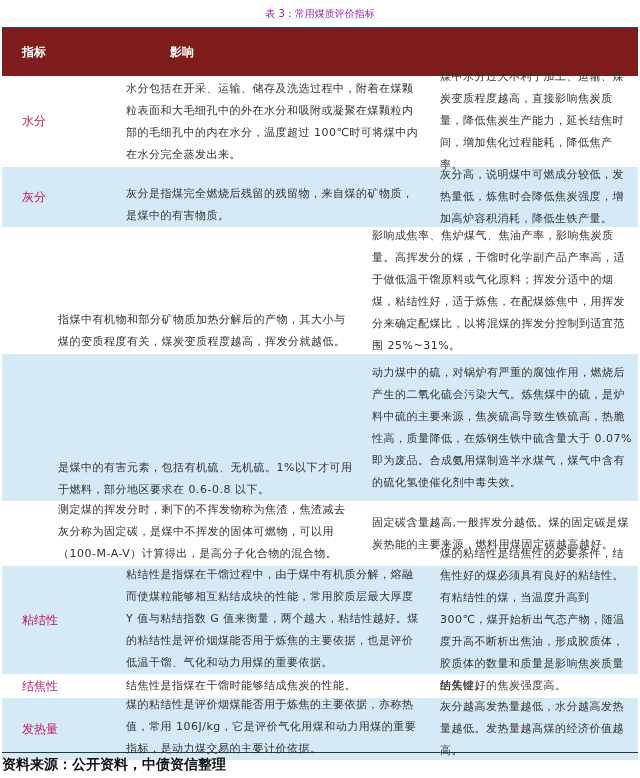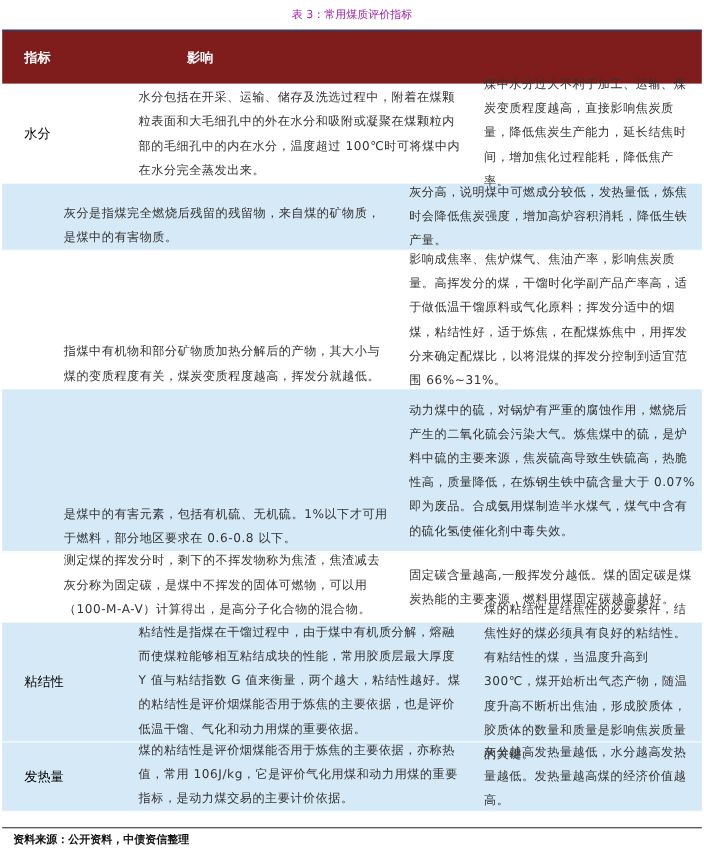--- a/index.html
+++ b/index.html
@@ -25,38 +25,38 @@
   .hdr .c2 { width: 310px; padding-left: 103px; box-sizing: border-box; }
   .hdr .c3 { flex: 1; padding-left: 100px; box-sizing: border-box; }
   .row {
     display: flex; align-items: stretch;
     font-size: 11px; line-height: 22px; color: #333;
     border-bottom: 1px solid #ffffff;
   }
   .row.alt { background: #d6e9f7; }
   .row .c1 {
     width: 68px; display: flex; align-items: center;
-    padding-left: 20px; box-sizing: border-box; color: #000000;
+    padding-left: 20px; box-sizing: border-box; color: #be185d;
     font-size: 12px;
   }
   .row .c2 {
     width: 310px; padding: 0 4px 0 8px; box-sizing: border-box;
     display: flex; align-items: flex-end; letter-spacing: 0.5px; margin-left: 48px;
   }
   .row .c3 {
     flex: 1; padding: 0 4px 0 12px; box-sizing: border-box;
     display: flex; align-items: center; letter-spacing: 0.5px;
   }
   .row .c2 span, .row .c3 span { display: block; }
   .bottom-rule {
     position: absolute; left: 2px; width: 636px; top: 752px;
     height: 1px; background: #333;
   }
   .source {
-    position: absolute; left: 12px; top: 756px; font-size: 10px;
+    position: absolute; left: 2px; top: 756px; font-size: 14px;
     font-weight: bold; color: #111; line-height: 16px;
   }
 </style>
 </head>
 <body>
 
 <div class="title">表 3：常用煤质评价指标</div>
 
 <div class="table">
   <div class="hdr">
@@ -68,34 +68,35 @@
     <div class="c1">水分</div>
     <div class="c2">
         <span>水分包括在开采、运输、储存及洗选过程中，附着在煤颗粒表面和大毛细孔中的外在水分和吸附或凝聚在煤颗粒内部的毛细孔中的内在水分，温度超过 100℃时可将煤中内在水分完全蒸发出来。</span>
       </div>
     <div class="c3">
         <span>煤中水分过大不利于加工、运输、煤炭变质程度越高，直接影响焦炭质量，降低焦炭生产能力，延长结焦时间，增加焦化过程能耗，降低焦产率。</span>
       </div>
   </div>
 
   <div class="row alt" style="height:60px">
+    <div class="c1">灰分</div>
     <div class="c2">
         <span>灰分是指煤完全燃烧后残留的残留物，来自煤的矿物质，是煤中的有害物质。</span>
       </div>
     <div class="c3">
         <span>灰分高，说明煤中可燃成分较低，发热量低，炼焦时会降低焦炭强度，增加高炉容积消耗，降低生铁产量。</span>
       </div>
   </div>
 
   <div class="row" style="height:125px">
     <div class="c2">
         <span>指煤中有机物和部分矿物质加热分解后的产物，其大小与煤的变质程度有关，煤炭变质程度越高，挥发分就越低。</span>
       </div>
     <div class="c3">
-        <span>影响成焦率、焦炉煤气、焦油产率，影响焦炭质量。高挥发分的煤，干馏时化学副产品产率高，适于做低温干馏原料或气化原料；挥发分适中的烟煤，粘结性好，适于炼焦，在配煤炼焦中，用挥发分来确定配煤比，以将混煤的挥发分控制到适宜范围 66%~31%。</span>
+        <span>影响成焦率、焦炉煤气、焦油产率，影响焦炭质量。高挥发分的煤，干馏时化学副产品产率高，适于做低温干馏原料或气化原料；挥发分适中的烟煤，粘结性好，适于炼焦，在配煤炼焦中，用挥发分来确定配煤比，以将混煤的挥发分控制到适宜范围 25%~31%。</span>
       </div>
   </div>
 
   <div class="row alt" style="height:147px">
     <div class="c2">
         <span>是煤中的有害元素，包括有机硫、无机硫。1%以下才可用于燃料，部分地区要求在 0.6-0.8 以下。</span>
       </div>
     <div class="c3">
         <span>动力煤中的硫，对锅炉有严重的腐蚀作用，燃烧后产生的二氧化硫会污染大气。炼焦煤中的硫，是炉料中硫的主要来源，焦炭硫高导致生铁硫高，热脆性高，质量降低，在炼钢生铁中硫含量大于 0.07%即为废品。合成氨用煤制造半水煤气，煤气中含有的硫化氢使催化剂中毒失效。</span>
       </div>
@@ -113,20 +114,29 @@
   <div class="row alt" style="height:108px">
     <div class="c1">粘结性</div>
     <div class="c2">
         <span>粘结性是指煤在干馏过程中，由于煤中有机质分解，熔融而使煤粒能够相互粘结成块的性能，常用胶质层最大厚度 Y 值与粘结指数 G 值来衡量，两个越大，粘结性越好。煤的粘结性是评价烟煤能否用于炼焦的主要依据，也是评价低温干馏、气化和动力用煤的重要依据。</span>
       </div>
     <div class="c3">
         <span>煤的粘结性是结焦性的必要条件，结焦性好的煤必须具有良好的粘结性。有粘结性的煤，当温度升高到 300℃，煤开始析出气态产物，随温度升高不断析出焦油，形成胶质体，胶质体的数量和质量是影响焦炭质量的关键。</span>
       </div>
   </div>
 
+  <div class="row" style="height:22px">
+    <div class="c1">结焦性</div>
+    <div class="c2">
+        <span>结焦性是指煤在干馏时能够结成焦炭的性能。</span>
+      </div>
+    <div class="c3">
+        <span>结焦性好的焦炭强度高。</span>
+      </div>
+  </div>
 
   <div class="row alt" style="height:62px">
     <div class="c1">发热量</div>
     <div class="c2">
         <span>煤的粘结性是评价烟煤能否用于炼焦的主要依据，亦称热值，常用 106J/kg，它是评价气化用煤和动力用煤的重要指标，是动力煤交易的主要计价依据。</span>
       </div>
     <div class="c3">
         <span>灰分越高发热量越低，水分越高发热量越低。发热量越高煤的经济价值越高。</span>
       </div>
   </div>

